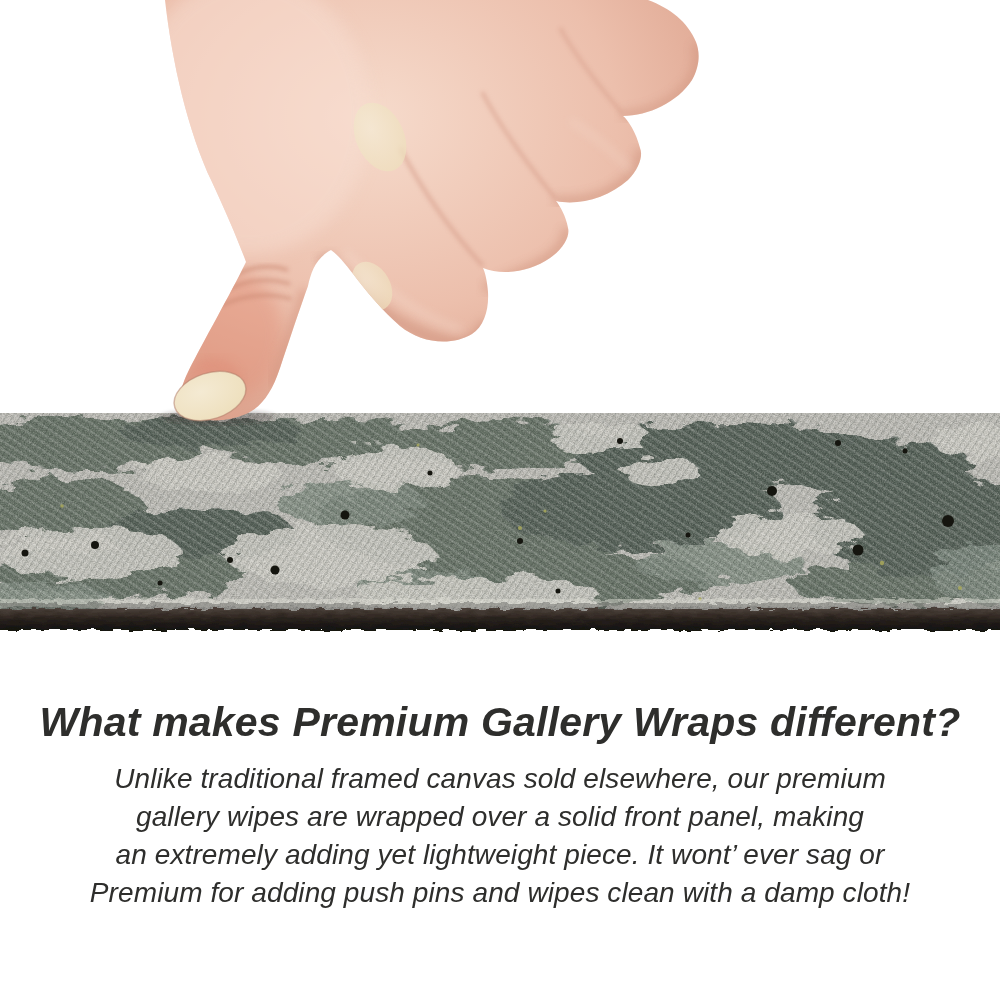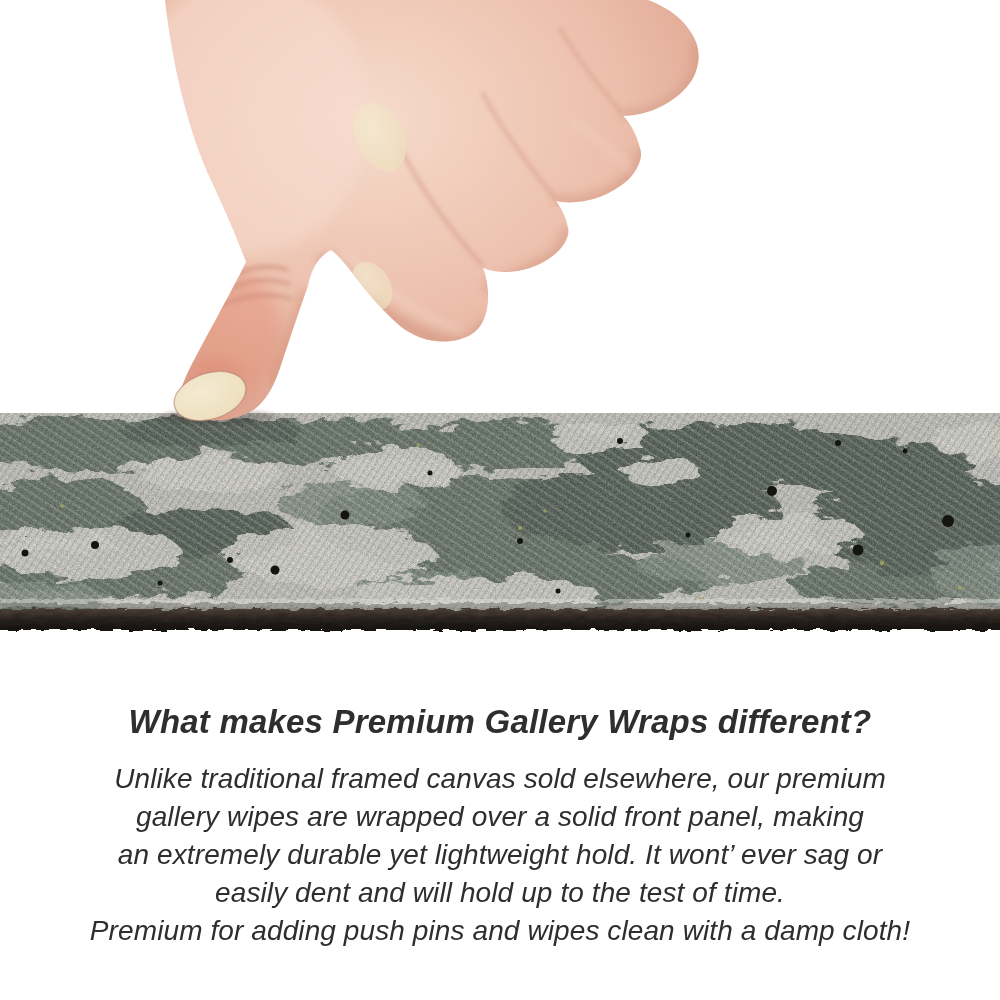--- a/index.html
+++ b/index.html
@@ -14,21 +14,21 @@
   .canvas-strip{position:absolute;left:0;top:413px;width:1000px;height:222px;}
   .hand{position:absolute;left:100px;top:0;width:620px;height:432px;}
   .caption{
     position:absolute;left:0;top:700px;width:1000px;
     text-align:center;
     color:#2e2e2c;
     font-style:italic;
   }
   .caption h2{
     margin:0 0 8px 0;
-    font-size:33px;
+    font-size:41px;
     font-weight:700;
     letter-spacing:0.2px;
     line-height:44px;
   }
   .caption .body-lines{margin:16px;font-size:28px;font-weight:400;letter-spacing:0.1px;}
   .caption .line{display:block;line-height:38px;white-space:nowrap;}
 </style>
 </head>
 <body style="background: rgb(255, 255, 255);">
 
@@ -241,19 +241,18 @@
     </g>
 
     <ellipse cx="110" cy="396" rx="37" ry="23" fill="url(#nailG)" stroke="rgba(180,130,110,0.55)" stroke-width="1.5" transform="rotate(-18 110 396)"></ellipse>
   </svg>
 
   <div class="caption" style="color: rgb(46, 46, 44);">
     <h2>What makes Premium Gallery Wraps different?</h2>
     <p class="body-lines">
       <span class="line">Unlike traditional framed canvas sold elsewhere, our premium</span>
       <span class="line">gallery wipes are wrapped over a solid front panel, making</span>
-      <span class="line">an extremely durable yet lightweight hold. It wont’ ever sag or</span>
-      <span class="line">easily dent and will hold up to the test of time.</span>
+      <span class="line">an extremely adding yet lightweight piece. It wont’ ever sag or</span>
       <span class="line">Premium for adding push pins and wipes clean with a damp cloth!</span>
     </p>
   </div>
 
 </div>
 
 </body></html>

